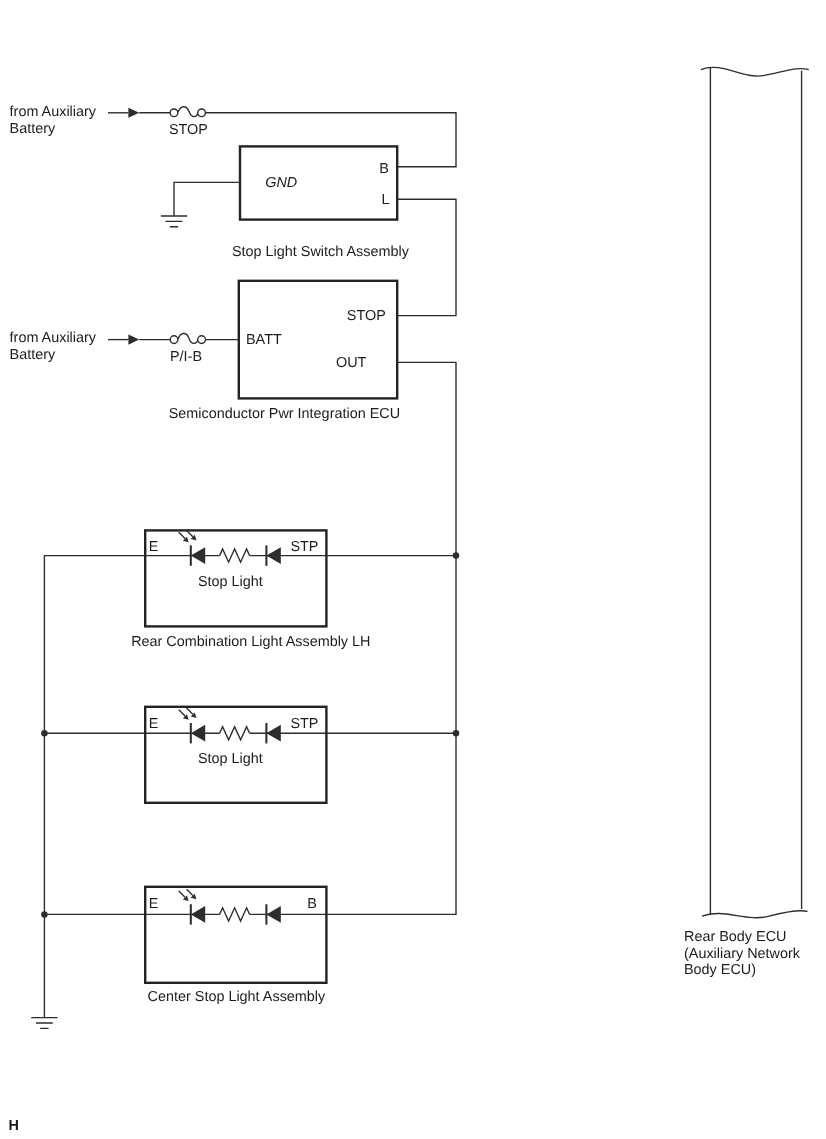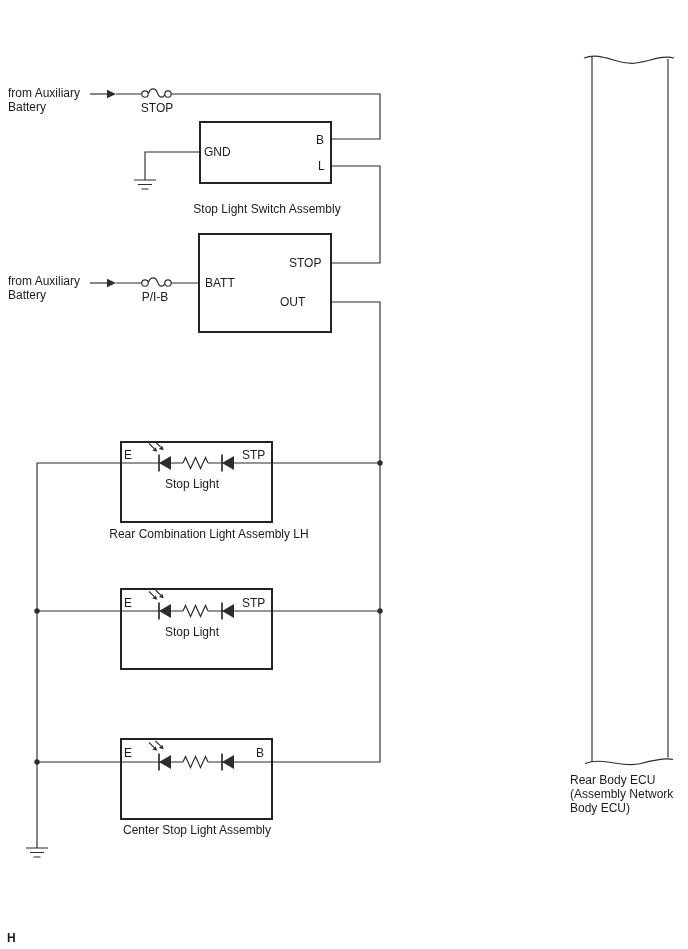--- a/index.html
+++ b/index.html
@@ -90,45 +90,46 @@
   <div class="comp-box" style="left:199px;top:121px;width:133px;height:63px;"></div>
   <div class="comp-box" style="left:198px;top:233px;width:134px;height:100px;"></div>
   <div class="comp-box" style="left:120px;top:441px;width:153px;height:82px;"></div>
   <div class="comp-box" style="left:120px;top:588px;width:153px;height:82px;"></div>
   <div class="comp-box" style="left:120px;top:738px;width:153px;height:82px;"></div>
 
   <div class="t" style="left:8px;top:86px;">from Auxiliary</div>
   <div class="t" style="left:8px;top:100px;">Battery</div>
   <div class="t tc" style="left:157px;top:101px;">STOP</div>
 
-  <div class="t" style="left:204px;top:145px;">GND</div>
+  <div class="t" style="left:221px;top:145px;font-style:italic;">GND</div>
   <div class="t" style="left:316px;top:133px;">B</div>
   <div class="t" style="left:318px;top:159px;">L</div>
   <div class="t tc" style="left:267px;top:202px;">Stop Light Switch Assembly</div>
 
   <div class="t" style="left:8px;top:274px;">from Auxiliary</div>
   <div class="t" style="left:8px;top:288px;">Battery</div>
   <div class="t tc" style="left:155px;top:290px;">P/I-B</div>
 
   <div class="t" style="left:205px;top:276px;">BATT</div>
   <div class="t" style="left:289px;top:256px;">STOP</div>
   <div class="t" style="left:280px;top:295px;">OUT</div>
+  <div class="t tc" style="left:237px;top:337px;">Semiconductor Pwr Integration ECU</div>
 
   <div class="t" style="left:124px;top:448px;">E</div>
   <div class="t" style="left:242px;top:448px;">STP</div>
   <div class="t tc" style="left:192px;top:477px;">Stop Light</div>
   <div class="t tc" style="left:209px;top:527px;">Rear Combination Light Assembly LH</div>
 
   <div class="t" style="left:124px;top:596px;">E</div>
   <div class="t" style="left:242px;top:596px;">STP</div>
   <div class="t tc" style="left:192px;top:625px;">Stop Light</div>
 
   <div class="t" style="left:124px;top:746px;">E</div>
   <div class="t" style="left:256px;top:746px;">B</div>
   <div class="t tc" style="left:197px;top:823px;">Center Stop Light Assembly</div>
 
   <div class="t" style="left:570px;top:773px;">Rear Body ECU</div>
-  <div class="t" style="left:570px;top:787px;">(Assembly Network</div>
+  <div class="t" style="left:570px;top:787px;">(Auxiliary Network</div>
   <div class="t" style="left:570px;top:801px;">Body ECU)</div>
 
   <div class="t" style="left:7px;top:931px;font-weight:600;">H</div>
 
 </div>
 
 </body></html>

